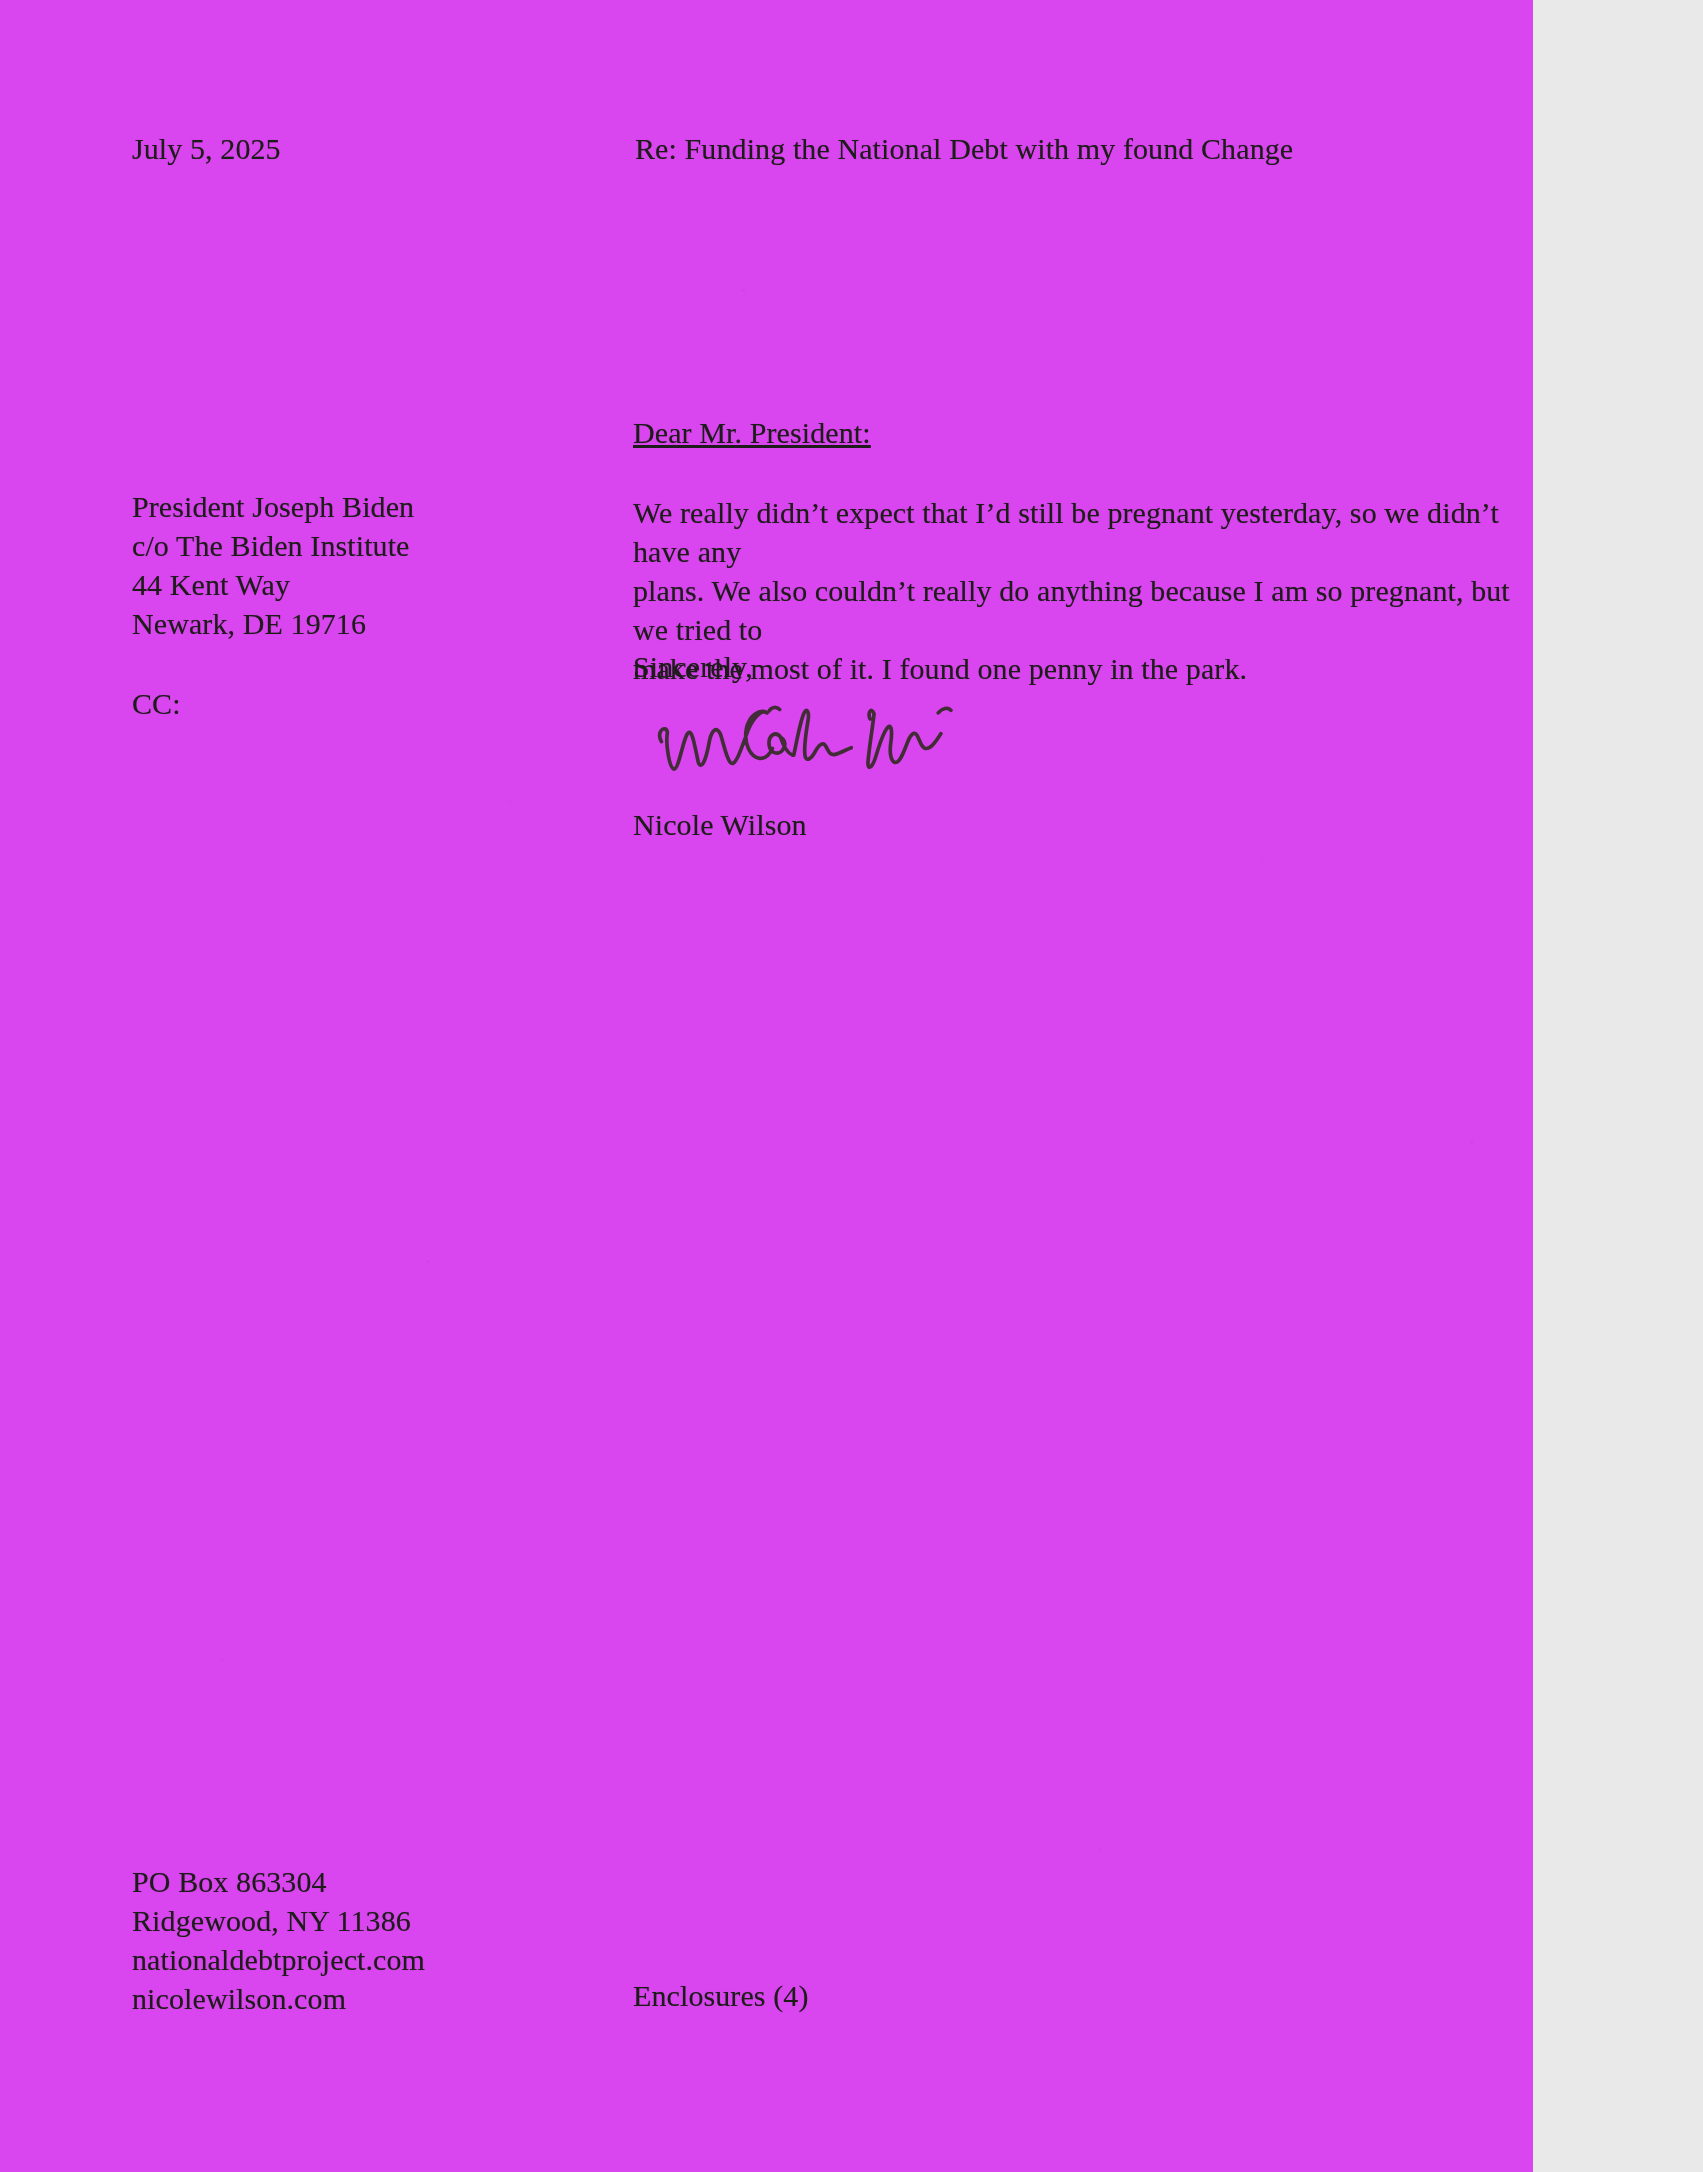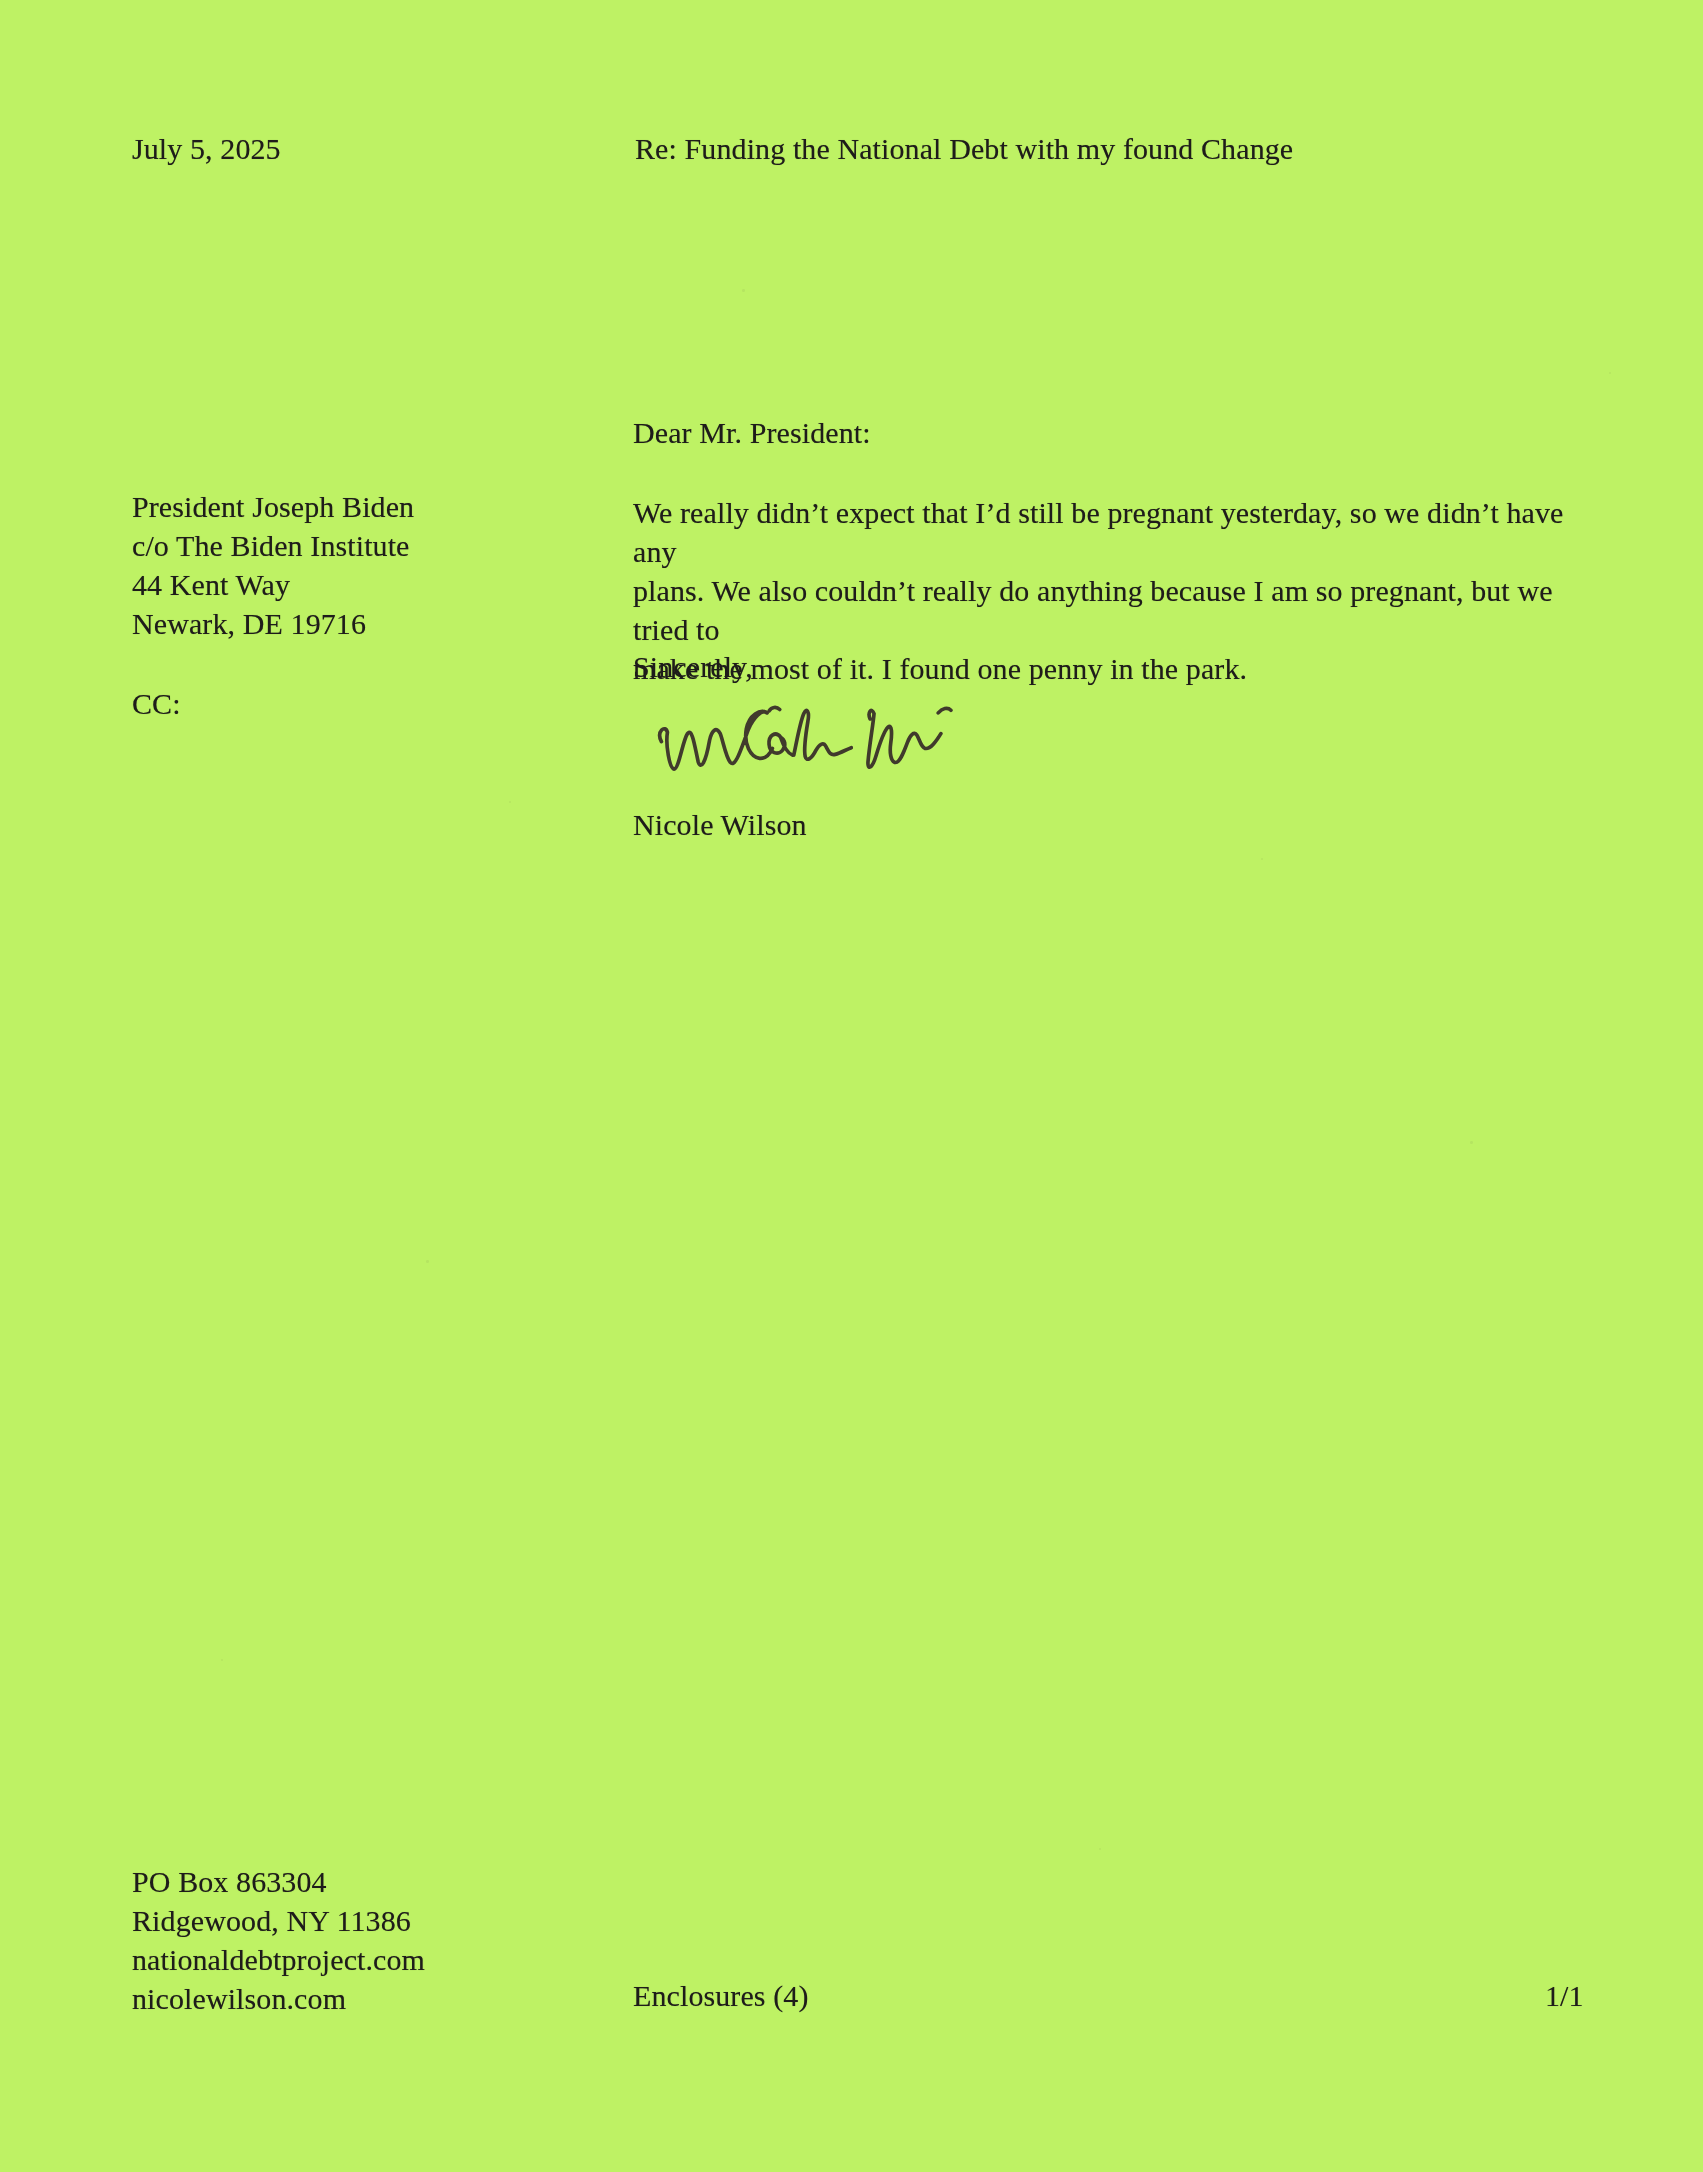--- a/index.html
+++ b/index.html
@@ -2,41 +2,41 @@
 <html style="font-size:10.7px"><head>
 <meta charset="utf-8">
 <style>
   html, body {
     margin: 0;
     padding: 0;
     background: #e9e9e9;
   }
   .page {
     position: relative;
-    width: 1703px;
+    width: 1533px;
     height: 2172px;
-    background: #bef264;
+    background: #d946ef;
     overflow: hidden;
     font-family: "Liberation Serif", "DejaVu Serif", serif;
     color: #1e1c1a;
   }
   .txt {
     position: absolute;
     font-size: 30px;
     line-height: 39px;
     white-space: pre-line;
     letter-spacing: 0.1px;
     text-shadow: 0 0 0.7px rgba(30, 28, 26, 0.45);
   }
   .date-line        { left: 132px;  top: 129px; }
   .subject-line     { left: 635px;  top: 129px; }
   .recipient-block  { left: 132px;  top: 487px;  line-height: 39px; }
   .cc-label         { left: 132px;  top: 684px; }
   .cc-block         { left: 132px;  top: 765px; }
-  .salutation       { left: 633px;  top: 413px; }
+  .salutation       { left: 633px;  top: 413px; text-decoration: underline; }
   .body-block       { left: 633px;  top: 493px;  max-width: 977px; }
   .closing          { left: 633px;  top: 647px; }
   .signature-wrap   { position: absolute; left: 636px; top: 686px; width: 341px; height: 114px; }
   .signer-name      { left: 633px;  top: 805px; }
   .footer-block     { left: 132px;  top: 1862px; line-height: 39px; }
   .enclosures       { left: 633px;  top: 1976px; }
   .page-number      { left: 1545px; top: 1976px; }
   .speck {
     position: absolute;
     border-radius: 50%;

